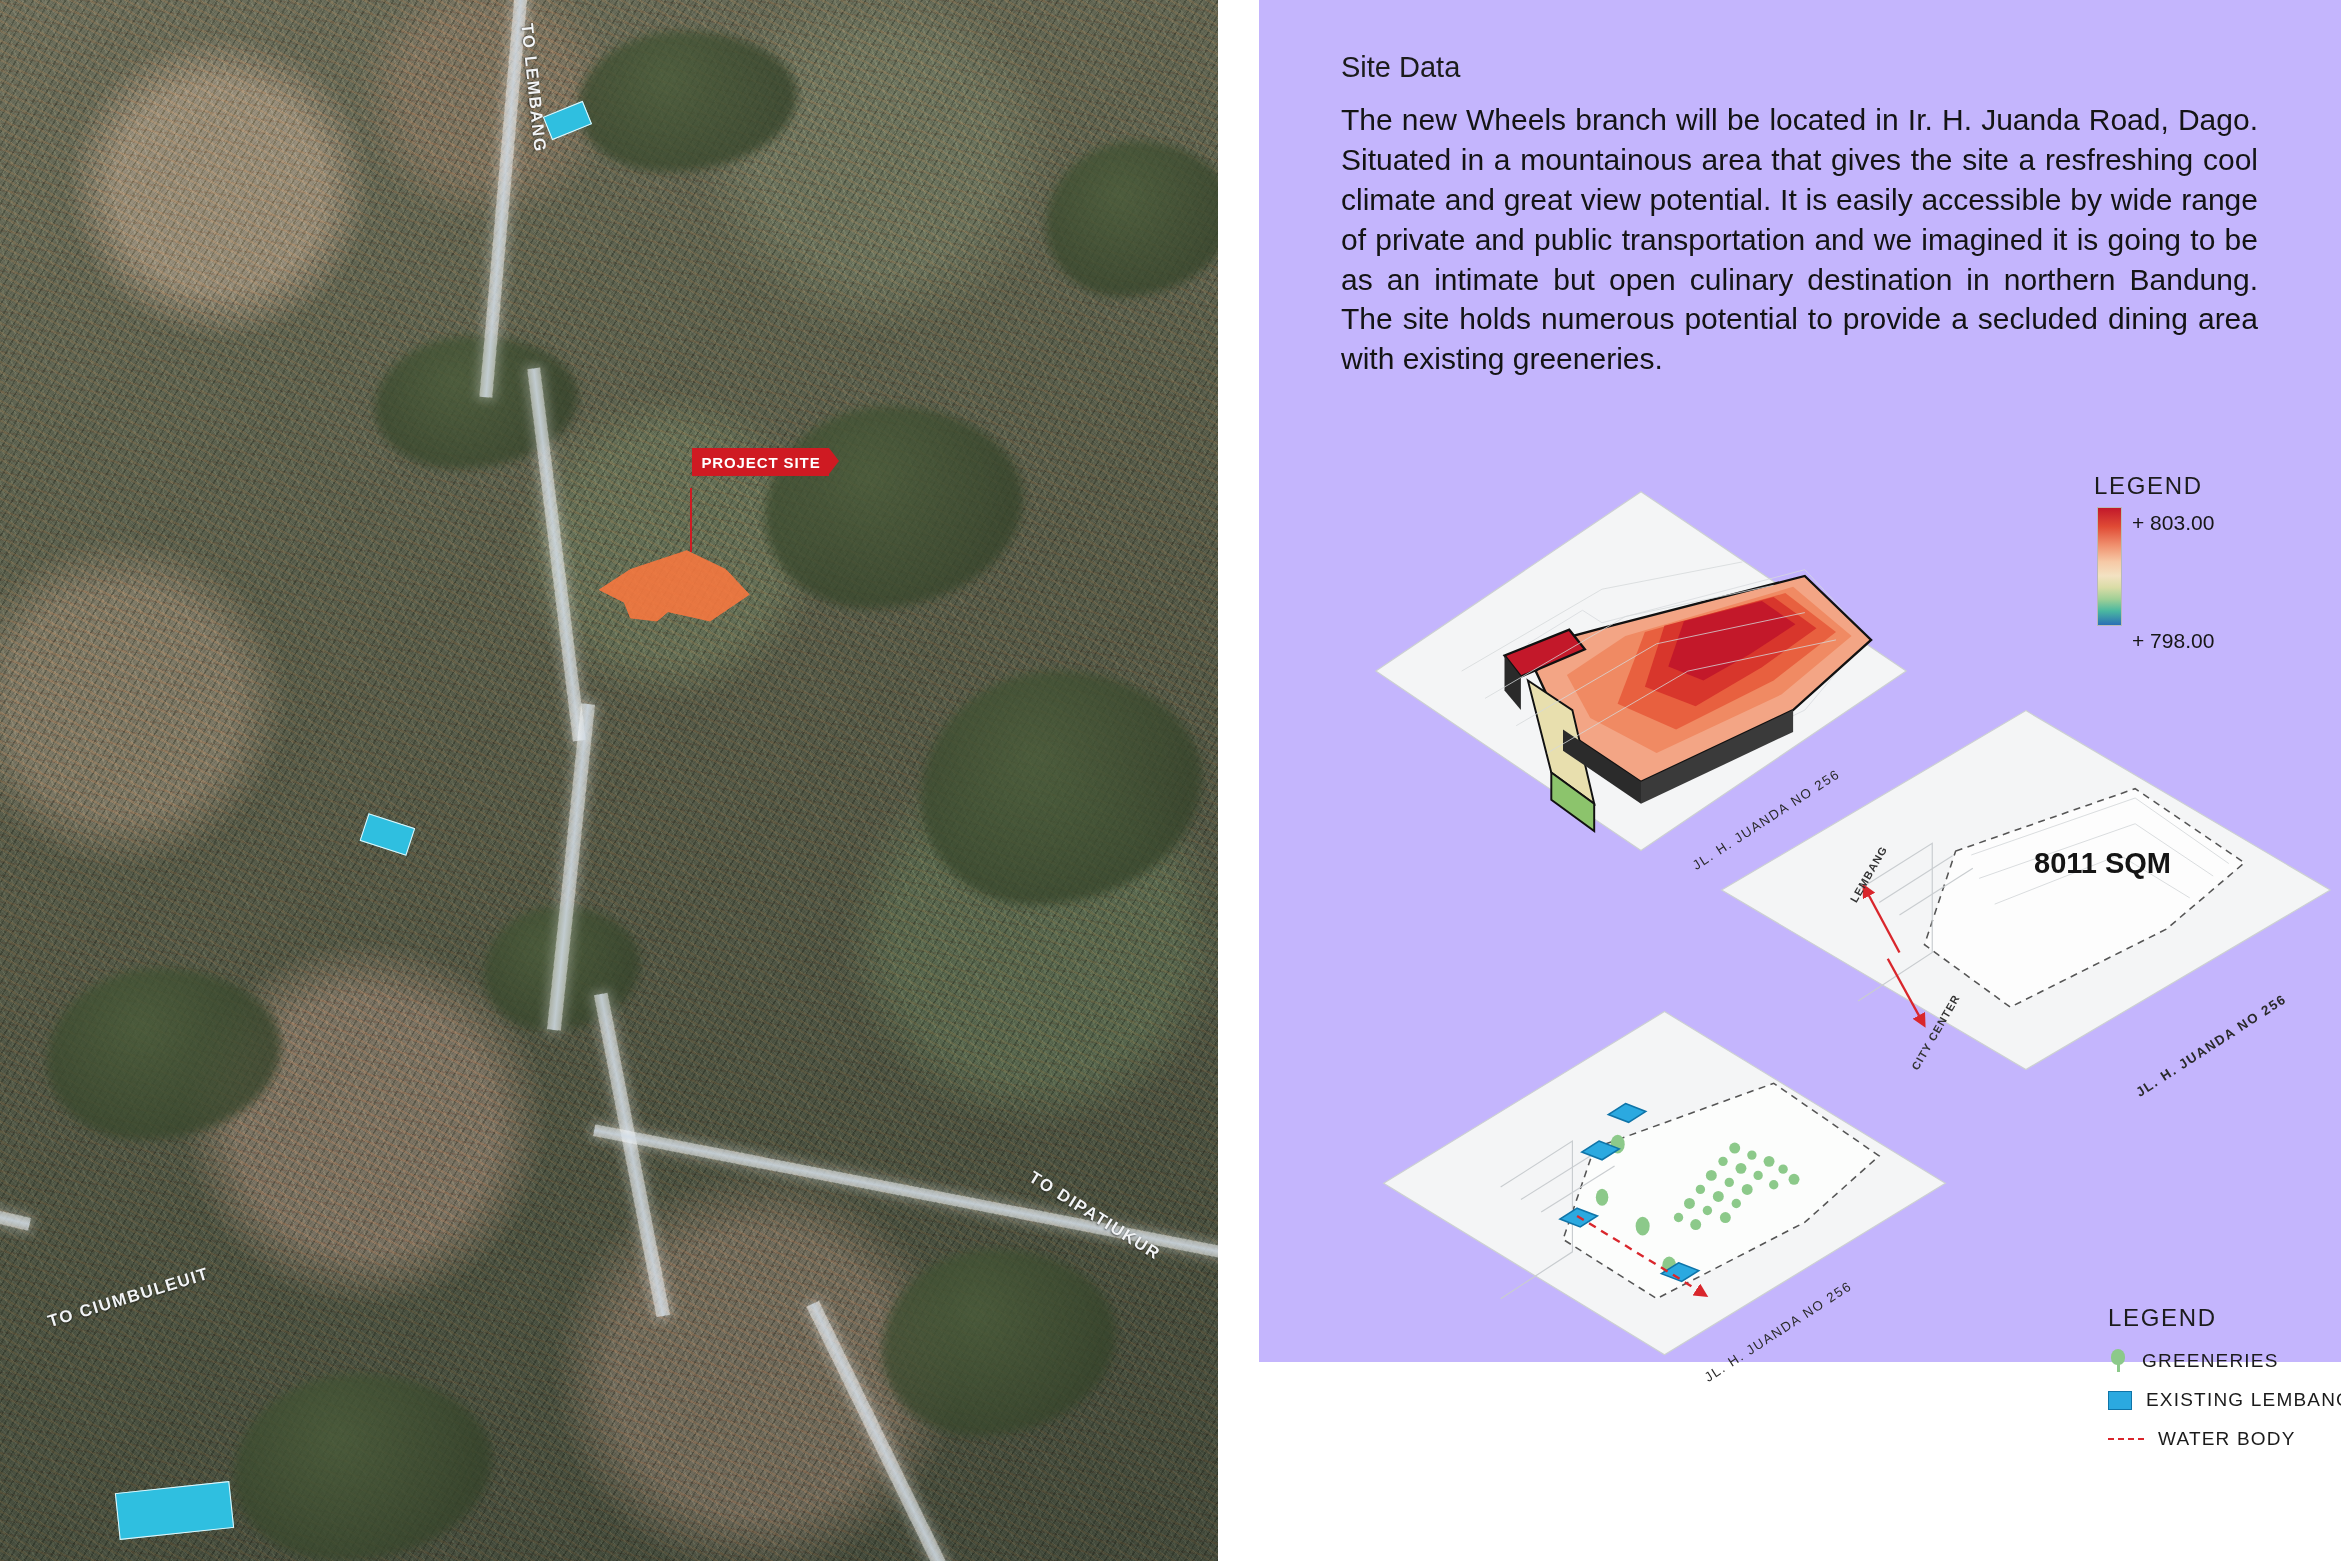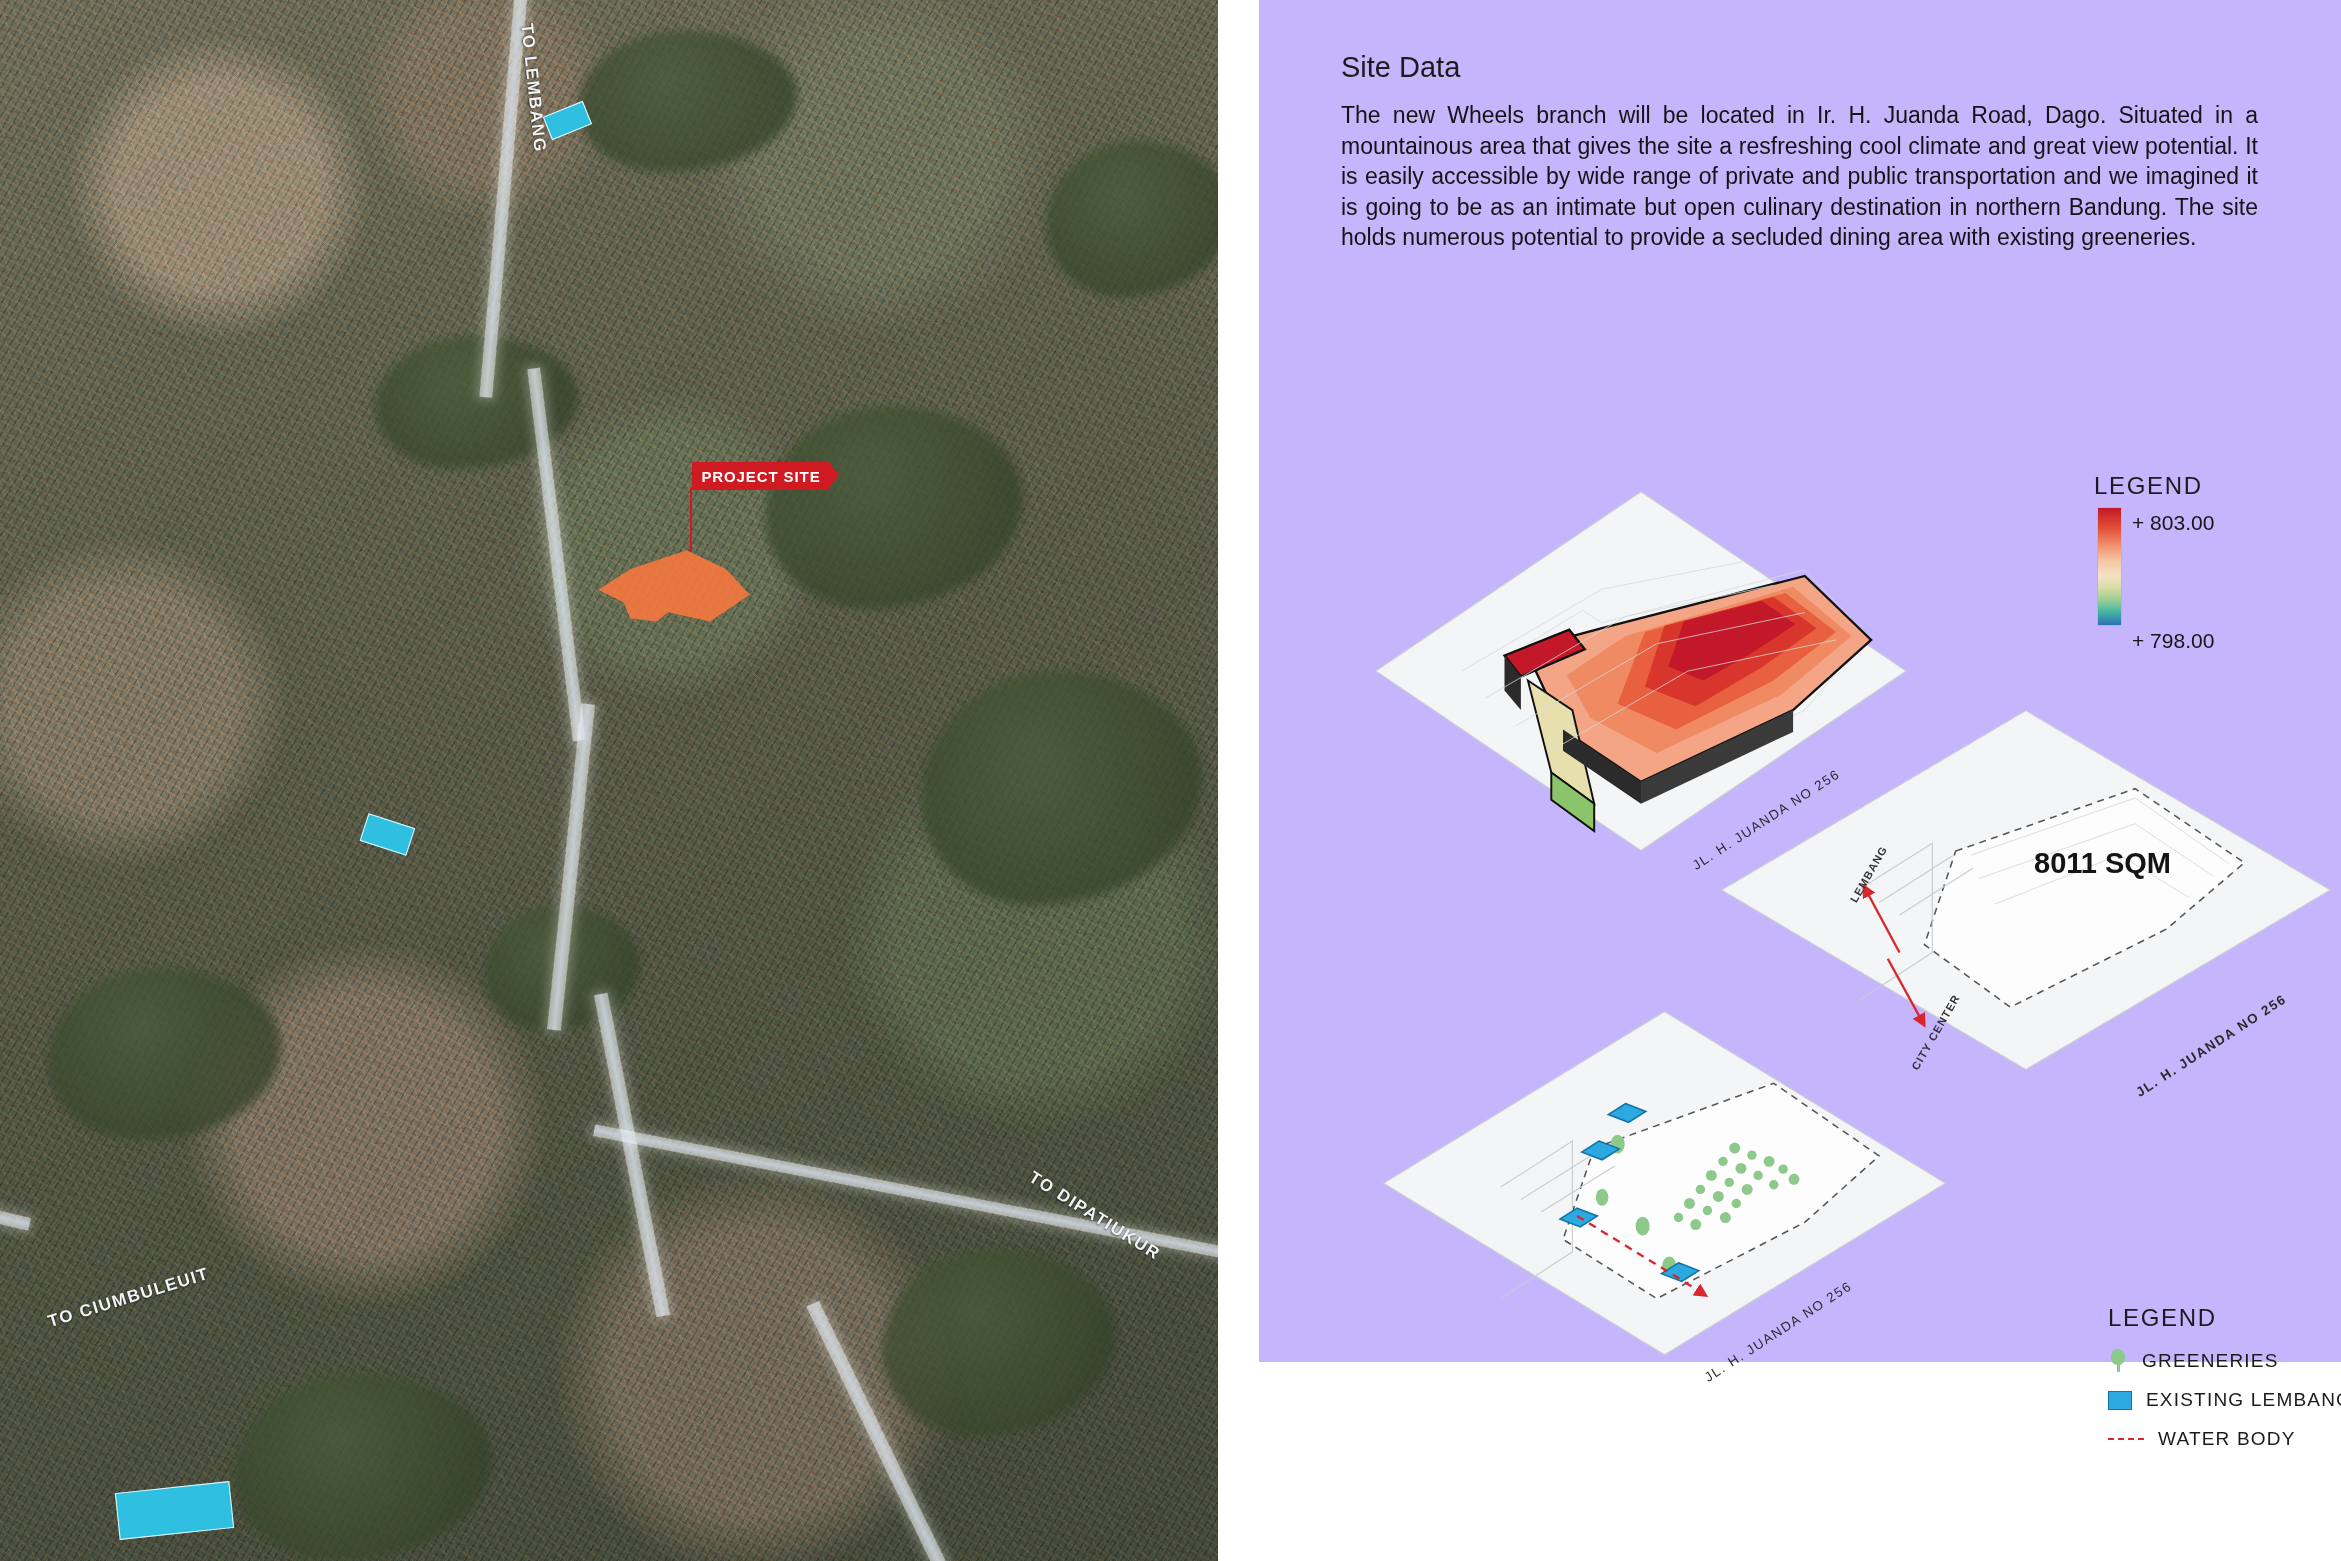--- a/index.html
+++ b/index.html
@@ -43,21 +43,21 @@
   #sitepoly{position:absolute;left:593px;top:546px;width:164px;height:86px;}
   .flagline{position:absolute;background:#cf1a22;width:2.3px;}
   .flag{position:absolute;background:#cf1a22;color:#fff;font-weight:700;font-size:15px;
         letter-spacing:0.9px;padding:5.5px 8.6px 5.5px 9.4px;white-space:nowrap;}
   .flag:after{content:"";position:absolute;right:-10px;top:0;border-left:10px solid #cf1a22;
         border-top:13.3px solid transparent;border-bottom:13.3px solid transparent;}
 
   
   #right{position:absolute;left:1218px;top:0;width:1124px;height:1362px;background:#c4b5fd;margin-left:41px;}
   .h-title{position:absolute;left:82px;top:51px;font-size:29px;color:#1b1b1b;}
-  .para{position:absolute;left:82px;top:100px;width:917px;font-size:23px;line-height:1.33;
+  .para{position:absolute;left:82px;top:100px;width:917px;font-size:30px;line-height:1.33;
         color:#141414;text-align:justify;}
 
   
   .legend-top{position:absolute;left:835px;top:472px;}
   .legend-word{font-size:24px;letter-spacing:1.7px;color:#1c1c1c;}
   .grad-wrap{position:absolute;left:838px;top:507px;width:23.4px;height:117px;
              background:linear-gradient(180deg,#c2182a 0%,#e04b35 16%,#f0916f 32%,#f6c9a6 46%,
              #f3e2c2 58%,#d9dca6 68%,#9fcf96 78%,#4ab8a0 88%,#2b6fb5 100%);
              border:0.8px solid #b9b9b9;}
   .grad-lbl{position:absolute;font-size:21px;color:#161616;white-space:nowrap;}
@@ -111,21 +111,21 @@
   <div class="roadmain" style="left:593px;top:1136px;width:11.7px;height:656px;transform:rotate(-79deg);transform-origin:top left;"></div>
 
   <div class="road-lbl" style="left:468px;top:78px;transform:rotate(84deg);">TO LEMBANG</div>
   <div class="road-lbl" style="left:1019px;top:1206px;transform:rotate(32deg);">TO DIPATIUKUR</div>
   <div class="road-lbl" style="left:45px;top:1288px;transform:rotate(-17deg);">TO CIUMBULEUIT</div>
 
   <svg id="sitepoly" viewBox="0 0 210 110">
     <polygon points="8,56 48,30 120,6 170,30 200,62 150,96 96,84 82,96 48,92 40,72" fill="#f9773f" fill-opacity="0.88" stroke="#f9773f"></polygon>
   </svg>
   <div class="flagline" style="left:690px;top:488px;height:64px;"></div>
-  <div class="flag" style="left:692px;top:462px;">PROJECT SITE</div>
+  <div class="flag" style="left:692px;top:448px;">PROJECT SITE</div>
 </div>
 
 <div id="right">
 
   <div class="h-title">Site Data</div>
   <div class="para">The new Wheels branch will be located in Ir. H. Juanda Road, Dago. Situated in a mountainous area that gives the site a resfreshing cool climate and great view potential. It is easily accessible by wide range of private and public transportation and we imagined it is going to be as an intimate but open culinary destination in northern Bandung. The site holds numerous potential to provide a secluded dining area with existing greeneries.</div>
 
   <div class="legend-top legend-word">LEGEND</div>
   <div class="grad-wrap"></div>
   <div class="grad-lbl" style="left:873px;top:511px;">+ 803.00</div>

